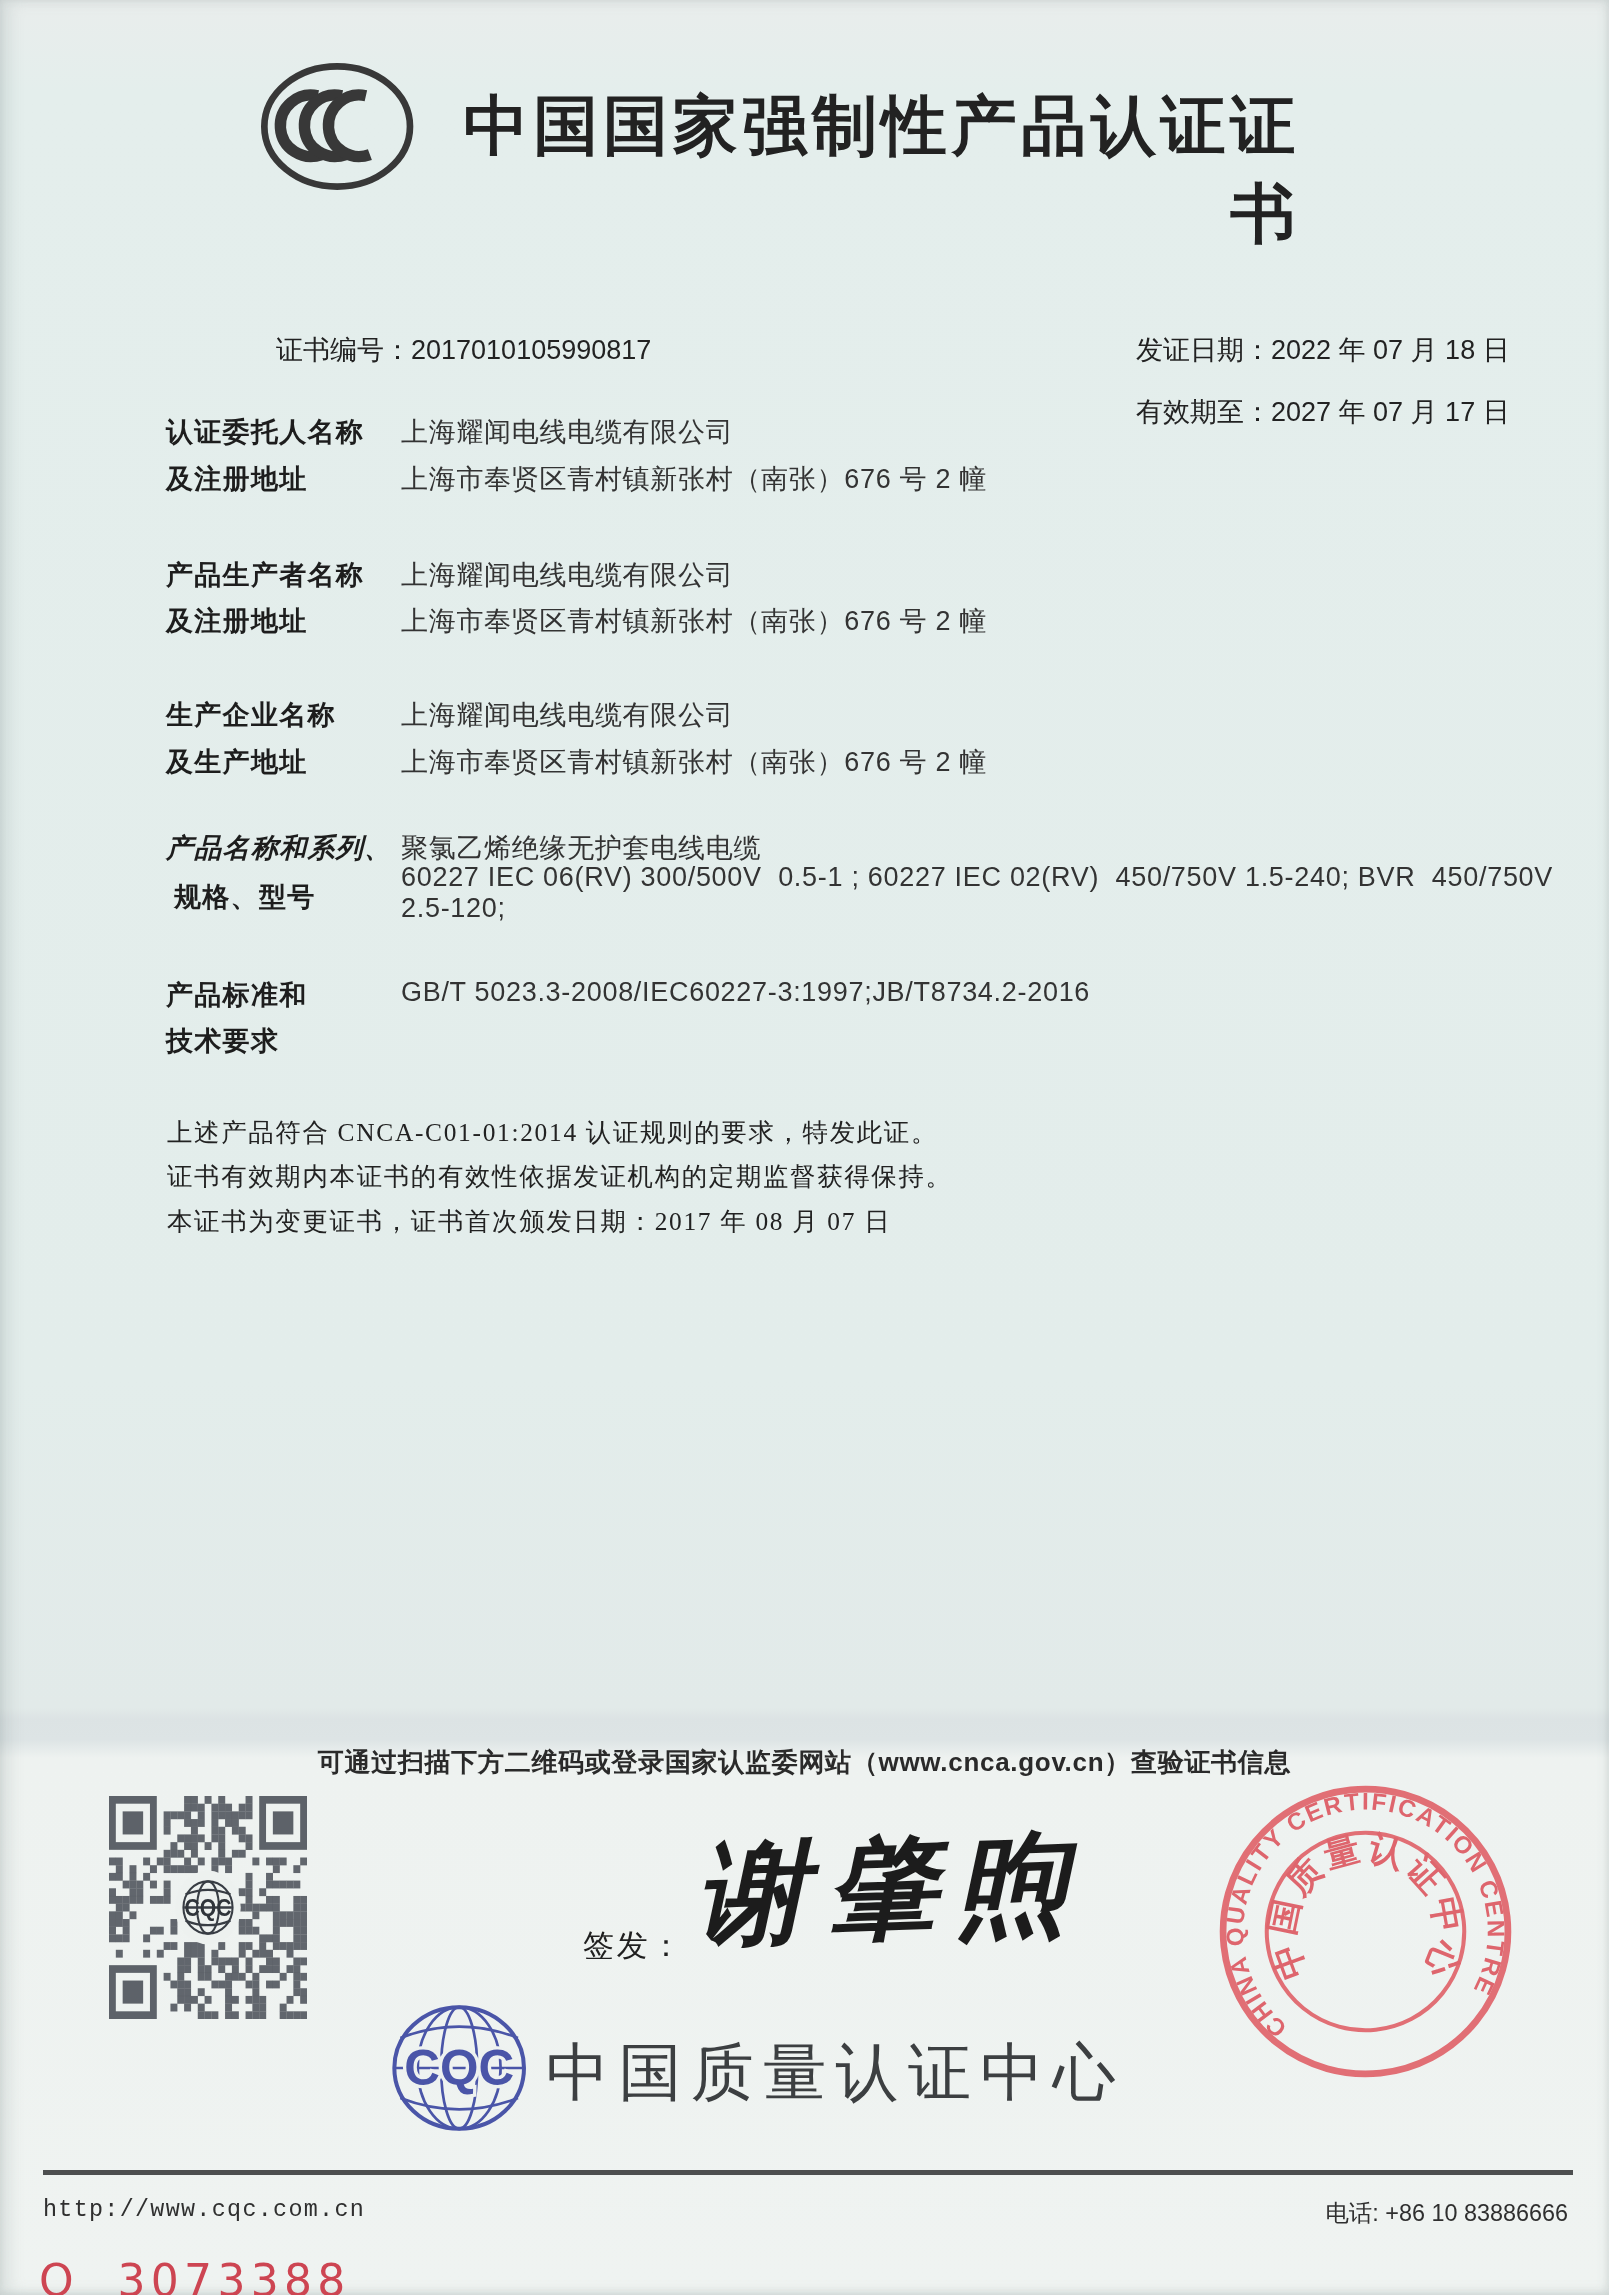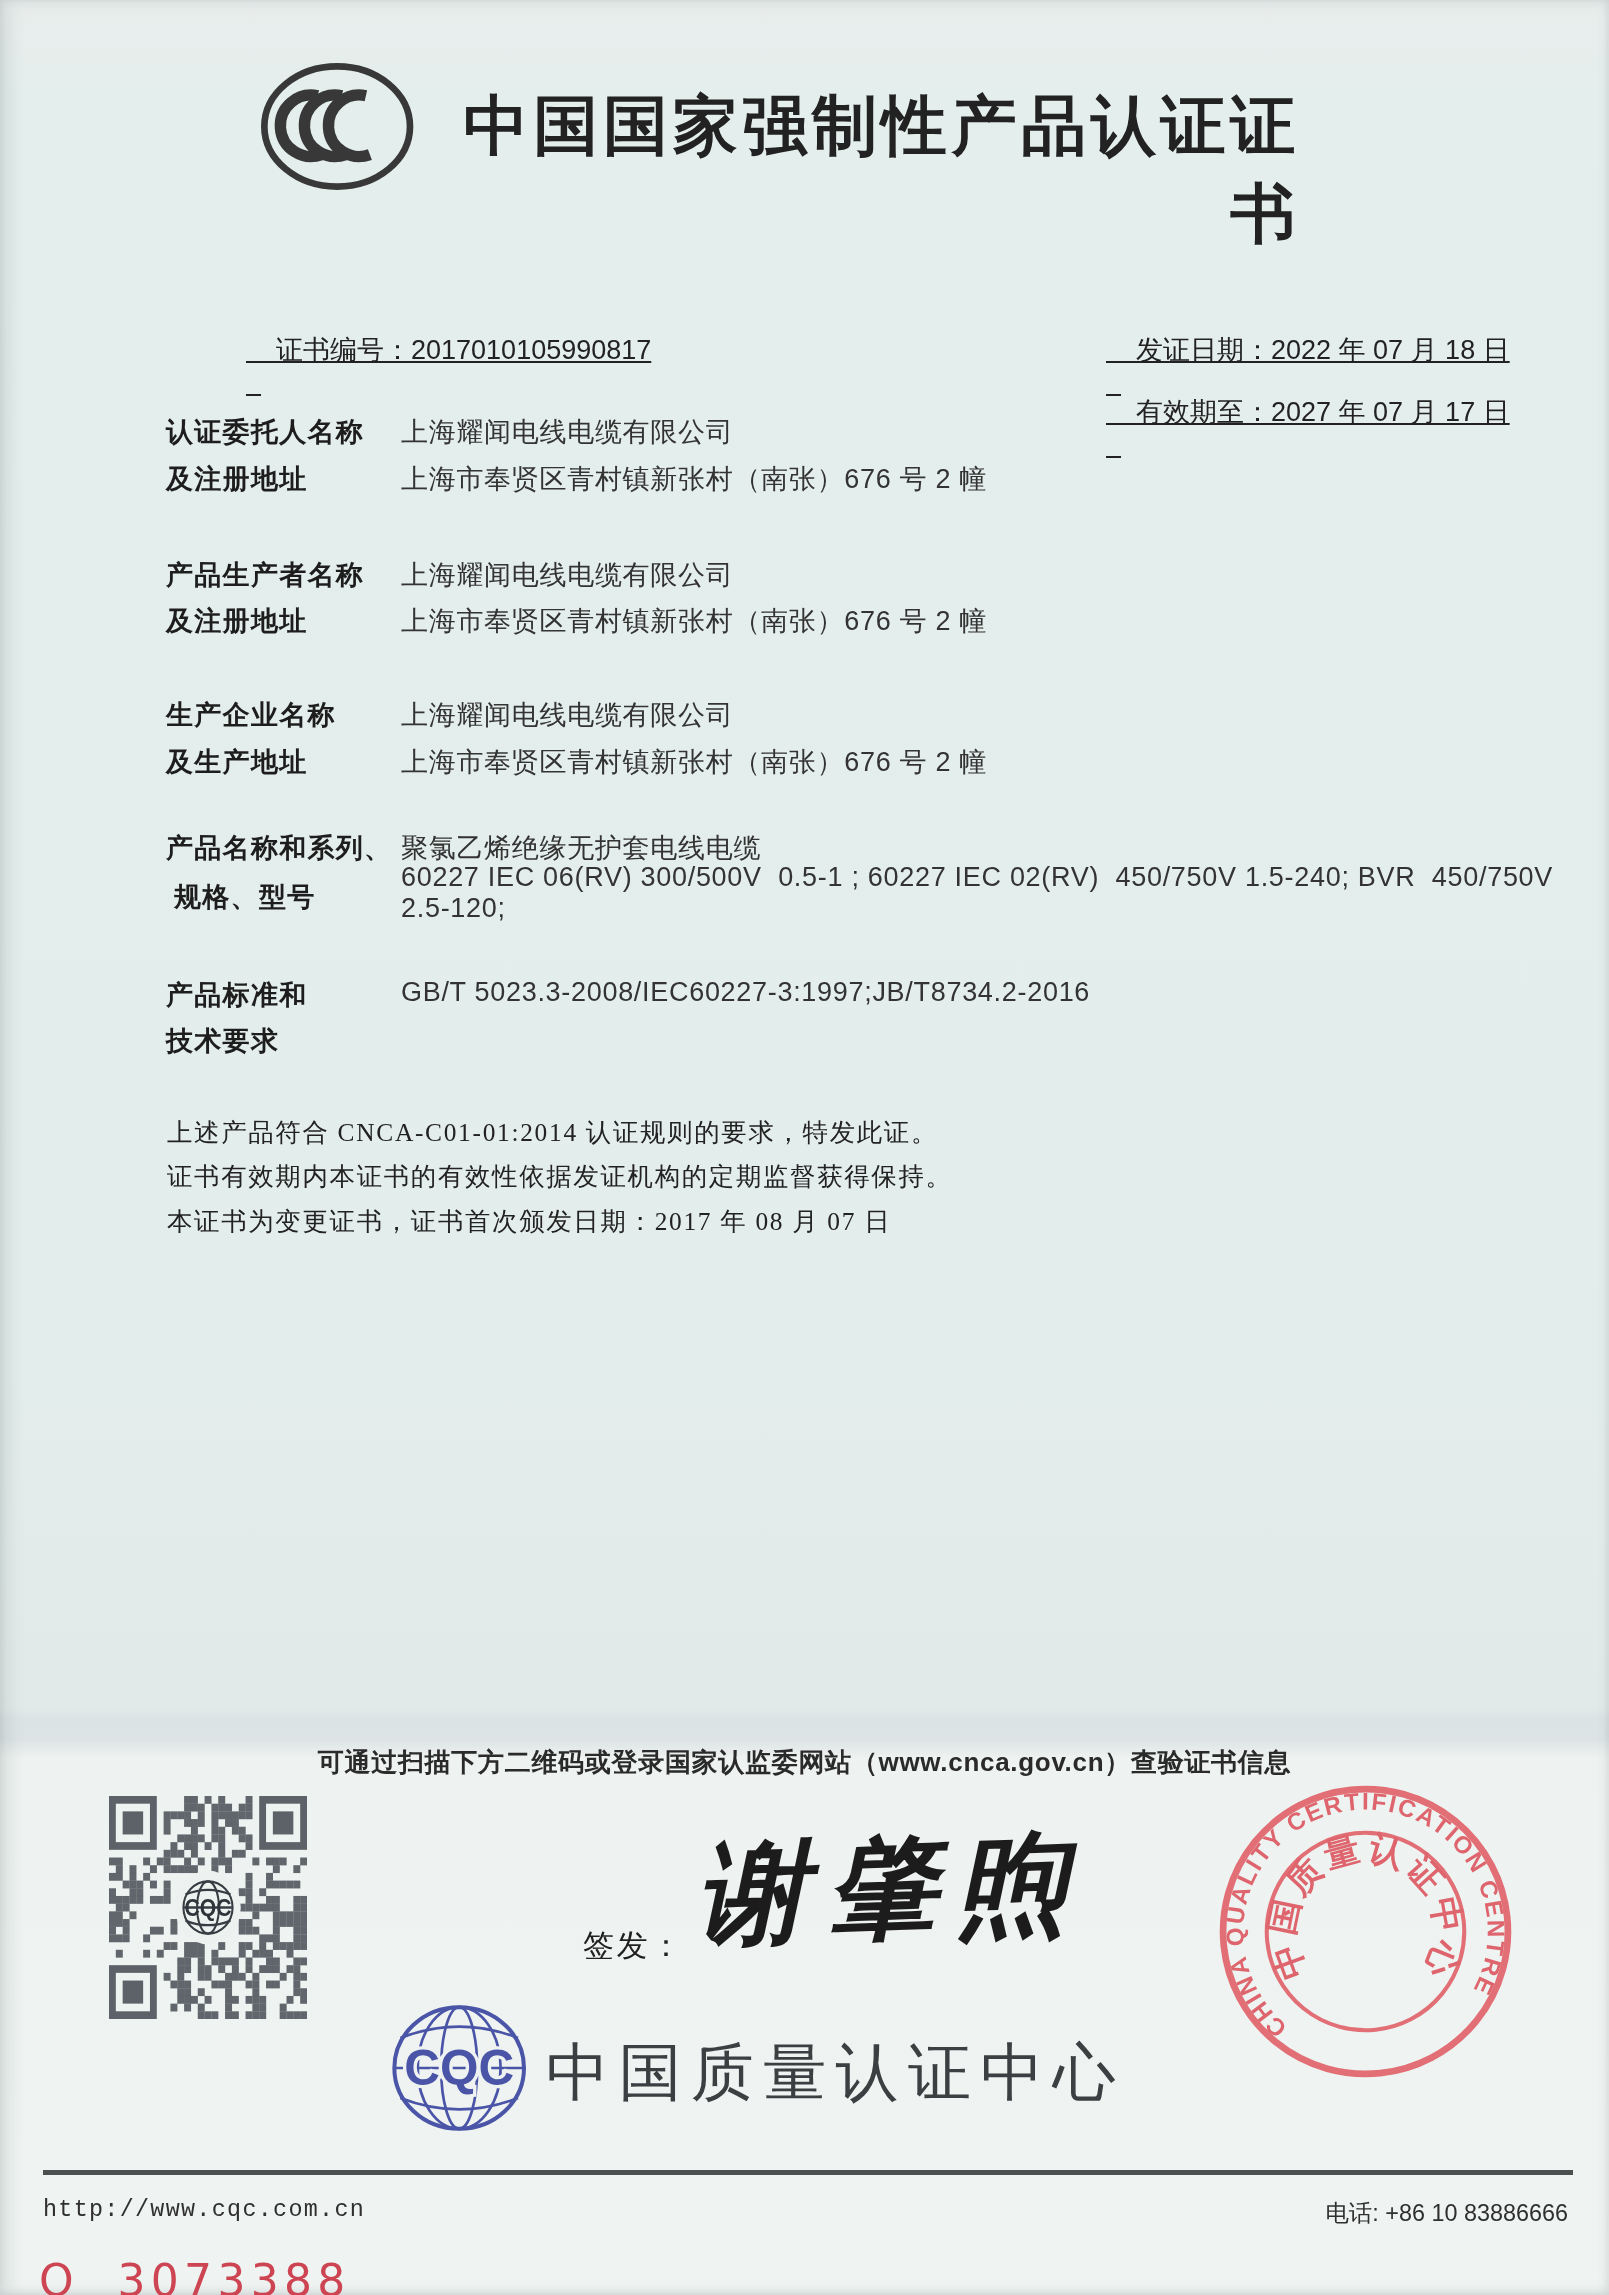--- a/index.html
+++ b/index.html
@@ -4,21 +4,21 @@
 <style>
   html,body{margin:0;padding:0;}
   body{width:1609px;height:2295px;overflow:hidden;
        font-family:"Liberation Sans", sans-serif;}
   .page{position:relative;width:1609px;height:2295px;overflow:hidden;color:#2b2b2b;
     background:linear-gradient(180deg,#e9edec 0%,#e4eeec 4%,#e3edeb 60%,#e2eae9 74.4%,#dce3e4 74.9%,#dde4e5 75.8%,#eef2f0 76.6%,#eff3f1 100%);
     box-shadow:inset 9.4px 0 14.7px rgba(120,140,138,.18), inset -4px 0 9.4px rgba(120,140,138,.10), inset 0 -2.7px 6.7px rgba(120,140,138,.12);}
   .abs{position:absolute;}
   .kai{font-family:"Liberation Serif", serif;}
   .title{font-size:65px;font-weight:700;letter-spacing:4.7px;color:#222;}
-  .meta{font-size:27px;color:#222;white-space:pre;text-decoration:underline;}
+  .meta{font-size:27px;color:#222;white-space:pre;}
   .lbl{left:166px;font-size:27px;font-weight:700;color:#1d1d1d;letter-spacing:1.3px;white-space:pre;}
   .val{left:401px;font-size:27px;color:#333;white-space:pre;letter-spacing:0.7px;}
   .stmt{left:167px;font-size:25.4px;color:#222;letter-spacing:1.7px;white-space:pre;font-family:"Liberation Serif",serif;}
   .note{left:0;right:0;text-align:center;font-size:26px;font-weight:600;color:#2a2a2a;letter-spacing:0.7px;}
   .sign-label{font-size:31px;color:#1f1f1f;letter-spacing:2.7px;font-family:"Liberation Serif",serif;}
   .signature{font-size:112px;font-weight:700;font-style:italic;color:#1c1c1c;letter-spacing:17.4px;
              font-family:"Liberation Serif",serif;transform:rotate(-2deg);white-space:nowrap;}
   .issuer-name{font-size:63px;font-weight:500;color:#3c3f41;letter-spacing:9.4px;white-space:nowrap;}
   .footer-line{left:43px;width:1530px;height:4.7px;background:#4d4f50;}
   .footer-text{font-size:23.4px;color:#2f2f2f;white-space:pre;}
@@ -61,21 +61,21 @@
   <div class="abs lbl" style="top:557px;">产品生产者名称</div>
   <div class="abs val" style="top:557px;">上海耀闻电线电缆有限公司</div>
   <div class="abs lbl" style="top:603px;">及注册地址</div>
   <div class="abs val" style="top:603px;">上海市奉贤区青村镇新张村（南张）676 号 2 幢</div>
 
   <div class="abs lbl" style="top:697px;">生产企业名称</div>
   <div class="abs val" style="top:697px;">上海耀闻电线电缆有限公司</div>
   <div class="abs lbl" style="top:744px;">及生产地址</div>
   <div class="abs val" style="top:744px;">上海市奉贤区青村镇新张村（南张）676 号 2 幢</div>
 
-  <div class="abs lbl" style="top:830px;">产品名称和系列、</div>
+  <div class="abs lbl" style="top:830px;font-style:italic;">产品名称和系列、</div>
   <div class="abs lbl" style="top:879px;margin-left:8px;">规格、型号</div>
   <div class="abs val" style="top:830px;">聚氯乙烯绝缘无护套电线电缆</div>
   <div class="abs val" style="top:862px;">60227 IEC 06(RV) 300/500V  0.5-1 ; 60227 IEC 02(RV)  450/750V 1.5-240; BVR  450/750V</div>
   <div class="abs val" style="top:893px;">2.5-120;</div>
 
   <div class="abs lbl" style="top:977px;">产品标准和</div>
   <div class="abs lbl" style="top:1023px;">技术要求</div>
   <div class="abs val" style="top:977px;">GB/T 5023.3-2008/IEC60227-3:1997;JB/T8734.2-2016</div>
 
   <div class="abs stmt" style="top:1116px;">上述产品符合 CNCA-C01-01:2014 认证规则的要求，特发此证。</div>

